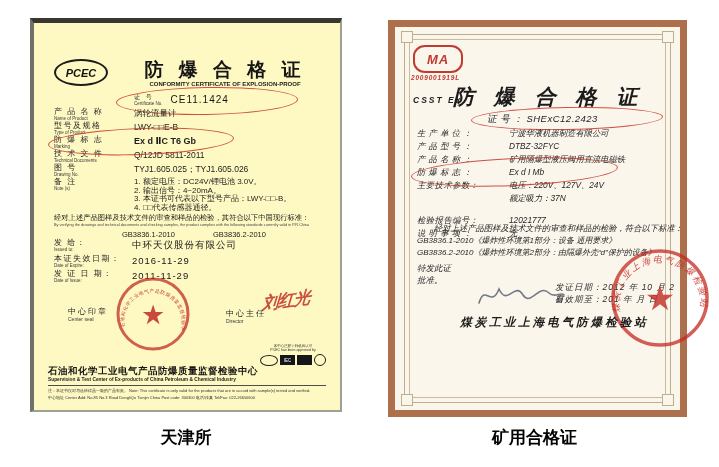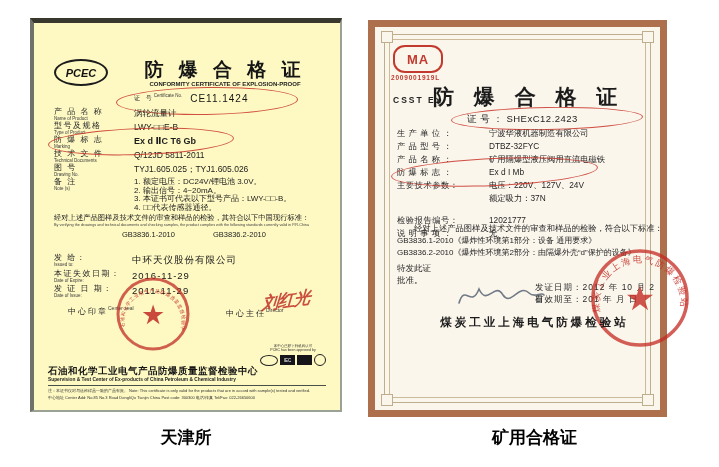--- a/index.html
+++ b/index.html
@@ -12,39 +12,39 @@
       border-right:2px solid #9aa195;border-bottom:2px solid #9aa195;}
   .lc-in{position:relative;width:306px;height:387px;overflow:hidden;color:#2c2c2c;}
   .pcec{position:absolute;left:20px;top:36px;width:50px;height:23px;border:2px solid #1c1c1c;
         border-radius:50%;display:flex;align-items:center;justify-content:center;
         font-style:italic;font-weight:bold;font-size:11px;color:#111;}
   .lc-title{position:absolute;left:84px;top:34px;width:214px;text-align:center;
             font-size:19px;font-weight:bold;letter-spacing:5px;color:#151515;}
   .lc-sub{position:absolute;left:84px;top:58px;width:214px;text-align:center;
           font-size:6px;font-weight:bold;color:#222;}
   .lc-certno{position:absolute;left:100px;top:70px;display:flex;align-items:center;gap:8px;}
-  .mini{display:flex;flex-direction:row;}
+  .mini{display:flex;flex-direction:column;}
   .mini .cn{font-size:6px;letter-spacing:2px;color:#2a2a2a;}
   .mini .en{font-size:4.5px;color:#3a3a3a;margin-top:-1px;}
   .certno-val{font-size:10px;letter-spacing:1px;color:#151515;}
   .ellipse{position:absolute;border:1.5px solid rgba(200,50,40,.85);border-radius:50%;}
   .e1{left:82px;top:64px;width:180px;height:26px;transform:rotate(-1deg);}
   .e2{left:14px;top:105px;width:184px;height:25px;transform:rotate(-2deg);}
   .lc-rows{position:absolute;left:20px;top:84px;width:276px;}
   .lrow{display:flex;}
   .lrow .lbl{width:80px;flex:none;}
   .lbl .cn{font-size:8px;letter-spacing:1.5px;color:#2a2a2a;display:block;line-height:9px;}
   .lbl .en{font-size:4.5px;color:#3a3a3a;display:block;line-height:5px;}
   .lrow .val{font-size:8.5px;color:#1d1d1d;padding-top:1px;}
   .val.bold{font-weight:bold;font-size:9px;}
   .note{display:block;line-height:8.5px;font-size:8px;}
   .lc-stmt{position:absolute;left:20px;top:190px;width:278px;font-size:7.3px;color:#222;}
   .lc-stmt-en{position:absolute;left:20px;top:200px;width:278px;font-size:3.8px;color:#444;}
   .lc-standards{position:absolute;left:88px;top:207px;display:flex;gap:38px;font-size:7.5px;color:#1d1d1d;}
-  .lc-kv{position:absolute;display:flex;margin-top:15px;}
+  .lc-kv{position:absolute;display:flex;}
   .lc-kv .lbl{width:78px;flex:none;}
   .kv-val{font-size:9.5px;letter-spacing:1px;color:#161616;padding-top:1px;}
   .seal-lbl{position:absolute;left:34px;top:283px;}
   .dir-lbl{position:absolute;left:192px;top:285px;}
   .lc-sign{position:absolute;left:228px;top:266px;font-size:17px;color:#c03228;font-weight:bold;
            font-style:italic;letter-spacing:-1px;transform:rotate(-8deg) skewX(-12deg);opacity:.85;}
   .lc-stamp{position:absolute;left:80px;top:252px;}
   .approved{position:absolute;left:220px;top:321px;width:78px;text-align:center;}
   .approved .t{font-size:3.5px;color:#333;line-height:4px;display:block;}
   .badges{display:flex;gap:2px;justify-content:center;margin-top:2px;align-items:center;}
@@ -52,22 +52,22 @@
   .bdg-dark{width:15px;height:10px;background:#15151a;color:#fff;font-size:4.5px;
             display:flex;align-items:center;justify-content:center;}
   .bdg-circ{width:10px;height:10px;border:1px solid #222;border-radius:50%;}
   .lc-footer{position:absolute;left:14px;top:342px;width:244px;font-size:9.5px;font-weight:bold;
              letter-spacing:.5px;color:#141414;}
   .lc-footer-en{position:absolute;left:14px;top:354px;width:244px;font-size:4.8px;font-weight:bold;color:#222;}
   .divider{position:absolute;left:14px;top:362px;width:278px;height:1px;background:#4a4f48;}
   .fine{position:absolute;left:14px;width:278px;font-size:4px;color:#333;line-height:5px;}
 
   
-  .rc{position:absolute;left:368px;top:20px;width:299px;height:397px;background:#fbf6ec;
-      border:7px solid #ae6f4c;box-sizing:border-box;}
+  .rc{position:absolute;left:388px;top:20px;width:299px;height:397px;background:#fbf6ec;
+      border:7px solid #ae6f4c;box-sizing:border-box;font-style:italic;}
   .rc-frame1{position:absolute;left:9px;top:7px;right:9px;bottom:7px;border:1px solid #bfae8d;}
   .rc-frame2{position:absolute;left:14px;top:12px;right:14px;bottom:12px;border:1px solid #cbbb9a;}
   .knot{position:absolute;width:10px;height:10px;border:1px solid #bfae8d;background:#fbf6ec;}
   .knot.tl{left:6px;top:4px;} .knot.tr{right:6px;top:4px;}
   .knot.bl{left:6px;bottom:4px;} .knot.br{right:6px;bottom:4px;}
   .cma{position:absolute;left:18px;top:18px;width:46px;height:24px;border:2.5px solid #c23a2e;
        border-radius:12px/11px;display:flex;align-items:center;justify-content:center;
        color:#c23a2e;font-weight:bold;font-size:13px;letter-spacing:1px;}
   .cma-no{position:absolute;left:16px;top:47px;font-size:6.5px;font-weight:bold;color:#c23a2e;letter-spacing:.8px;}
   .rc-prefix{position:absolute;left:18px;top:68px;font-size:8.5px;font-weight:bold;letter-spacing:2px;color:#222;text-align:center;}

